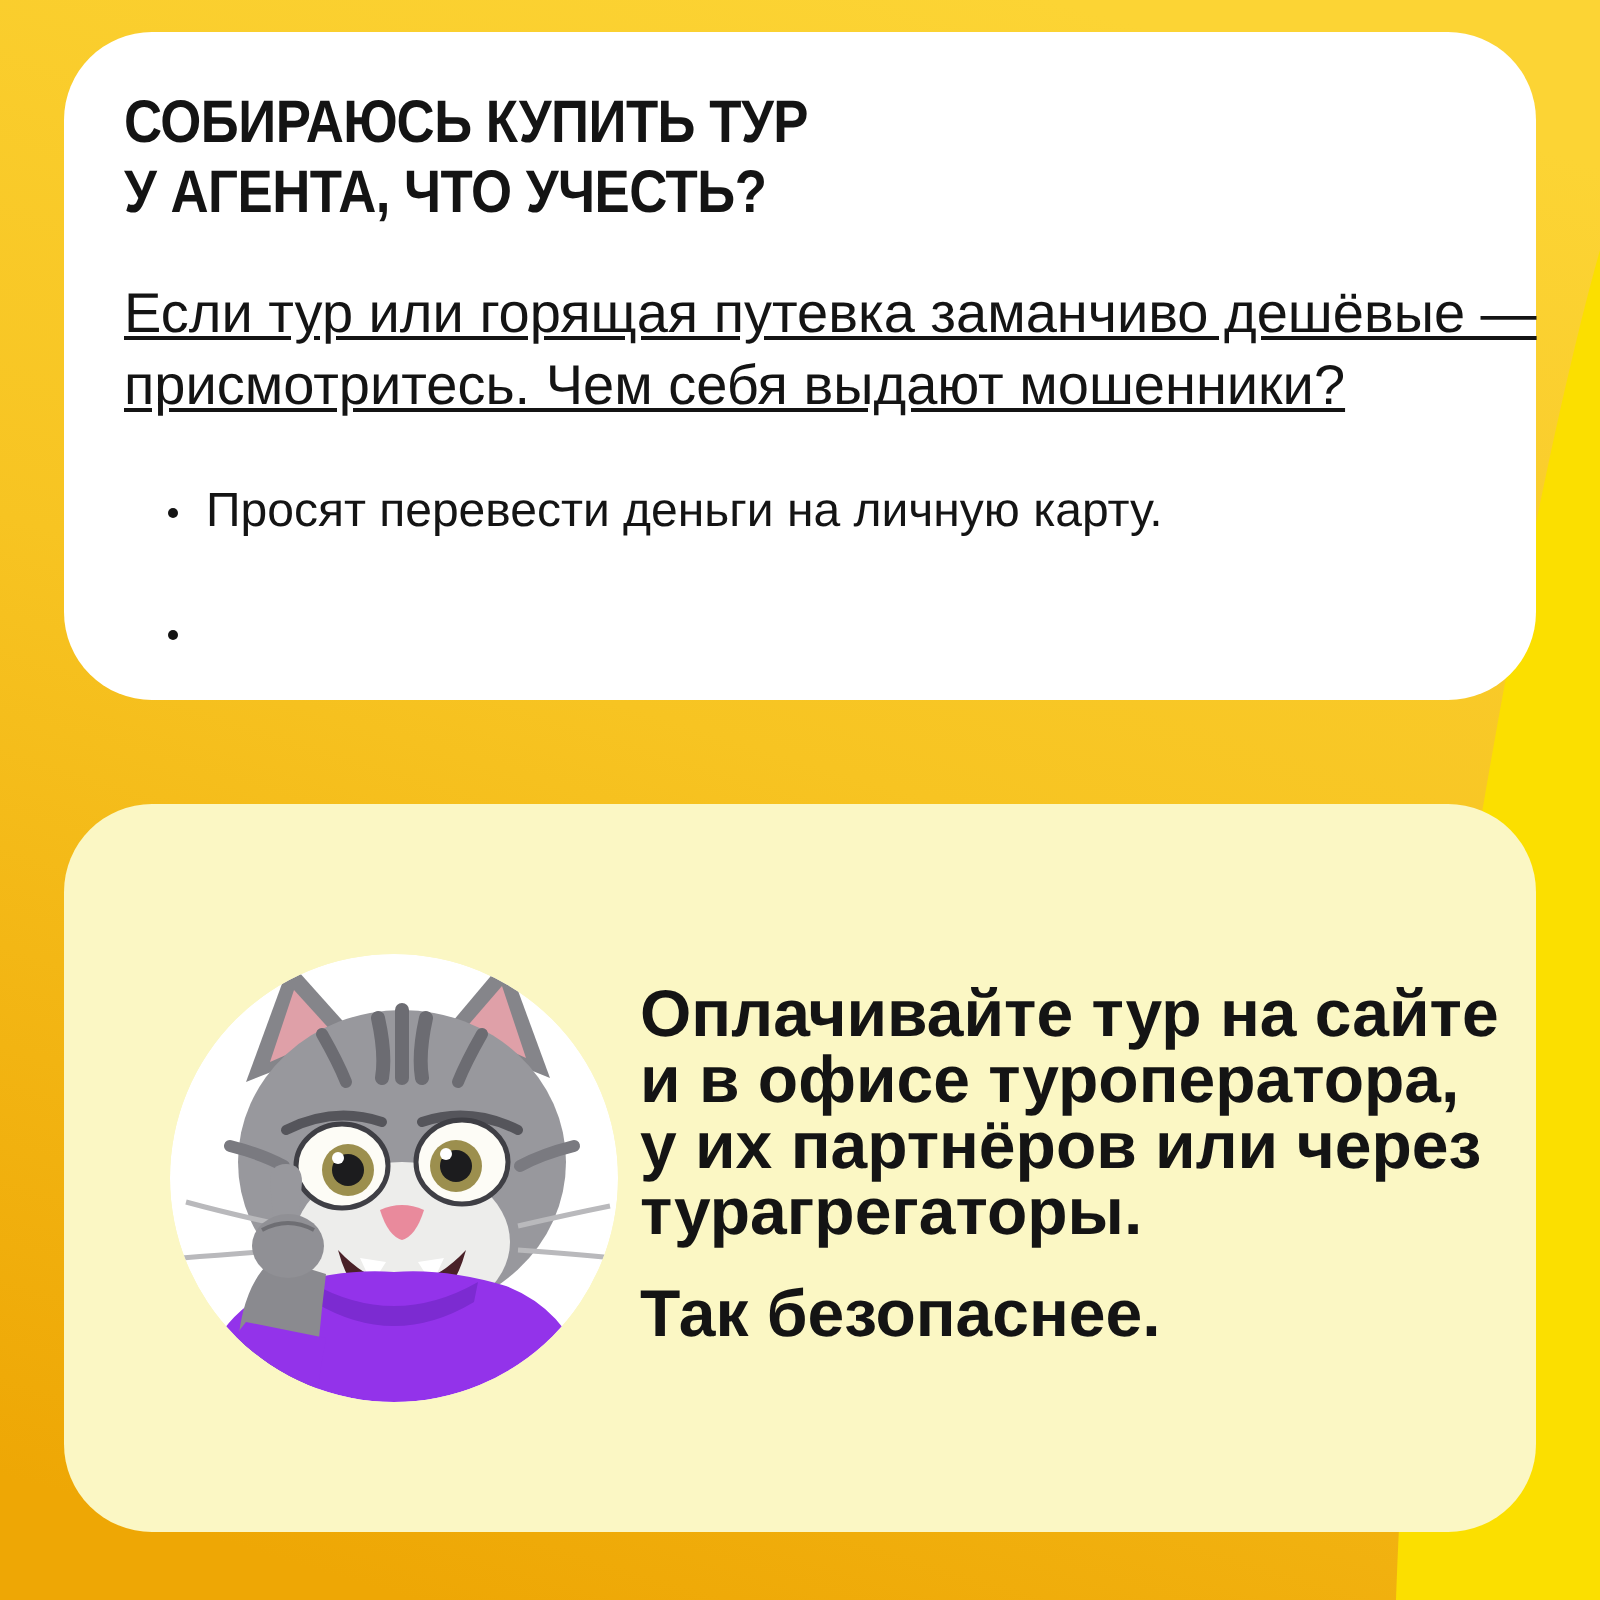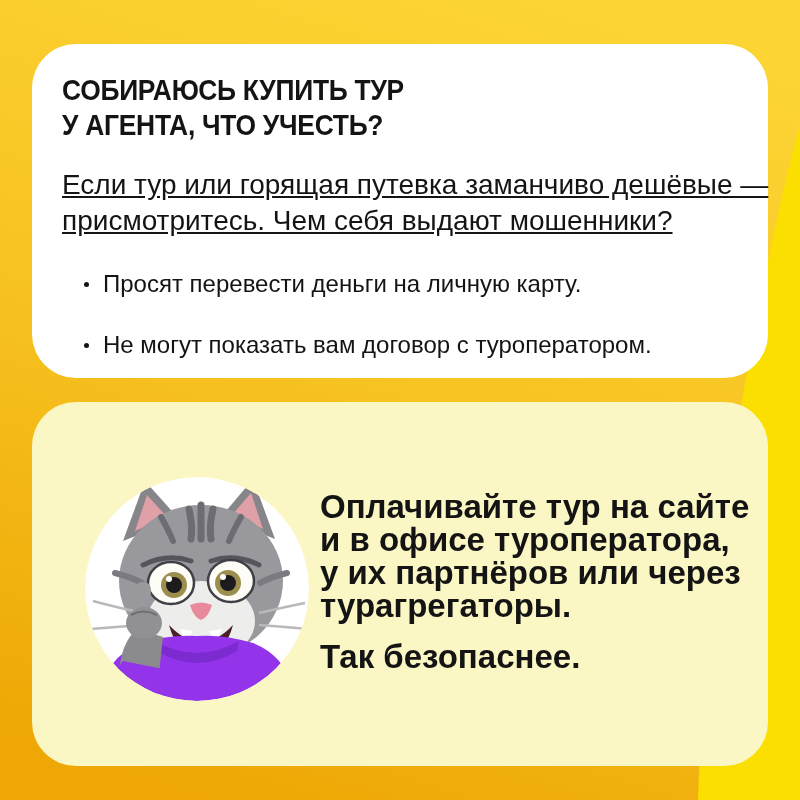--- a/index.html
+++ b/index.html
@@ -16,21 +16,21 @@
   }
   .bg-wedge { position: absolute; left: 0; top: 0; width: 800px; height: 800px; }
   .card {
     position: absolute;
     left: 32px;
     width: 736px;
     border-radius: 44px;
     box-sizing: border-box;
   }
   .card-top {
-    top: 44px; height: 334px;
+    top: 16px; height: 334px;
     background: #FFFFFF;
     padding: 28px 13px 0 30px;
   }
   .card-bottom {
     top: 402px; height: 364px;
     background: #FBF7C4;
   }
   .title {
     font-weight: 700;
     font-size: 30px;
@@ -103,23 +103,20 @@
   </div>
   <div class="bullets">
     <div class="bullet-item">
       <span class="bullet-dot"></span>
       <div class="bullet-lines">
         <div>Просят перевести деньги на личную карту.</div>
       </div>
     </div>
     <div class="bullet-item">
       <span class="bullet-dot"></span>
-      <div class="bullet-lines">
-        <div>Не могут показать вам договор с туроператором.</div>
-      </div>
     </div>
   </div>
 </div>
 
 <div class="card card-bottom">
   <div class="avatar">
     <svg viewBox="0 0 224 224" width="224" height="224" aria-hidden="true">
       <defs>
         <clipPath id="avclip">
             <circle cx="112" cy="112" r="112"></circle>

